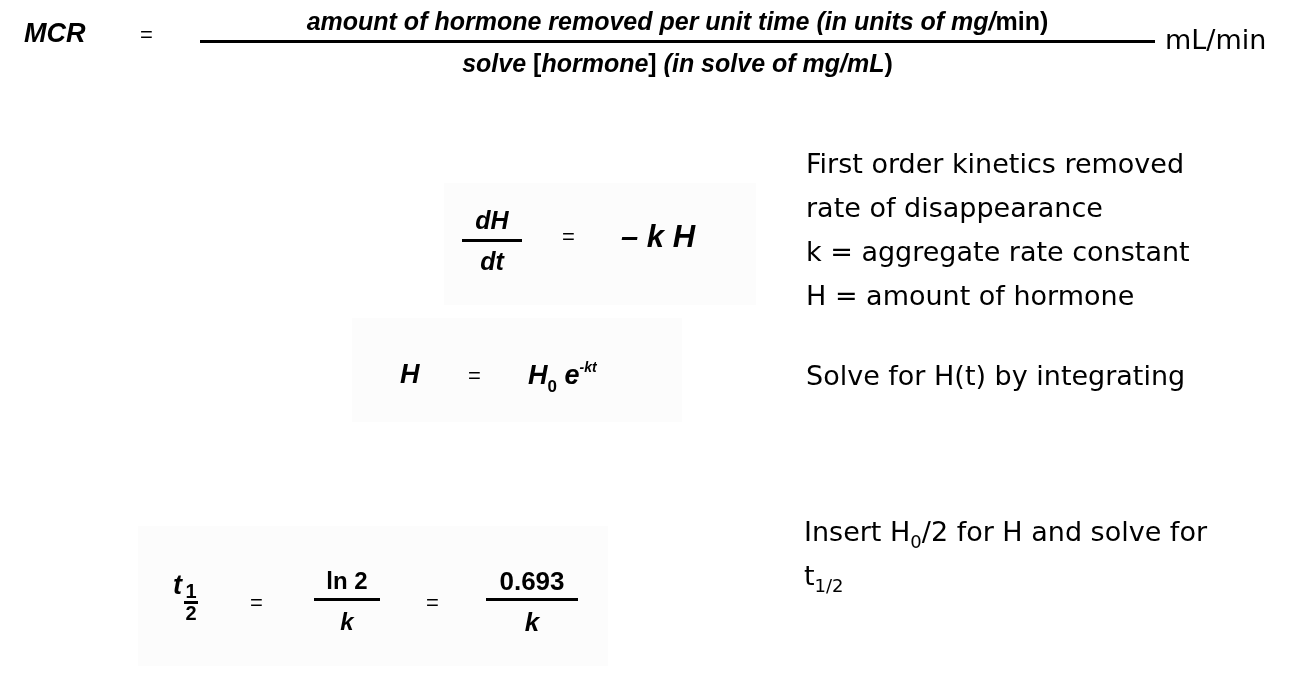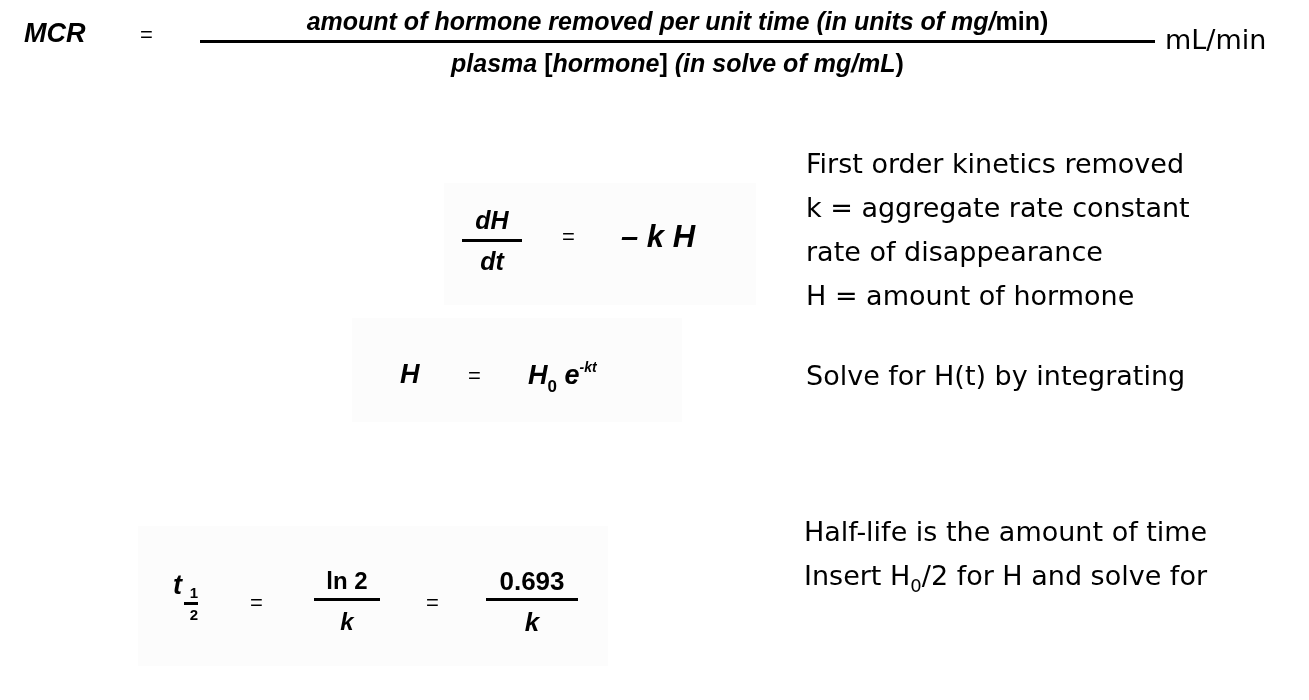--- a/index.html
+++ b/index.html
@@ -32,21 +32,21 @@
   #box-h { left:352px; top:318px; width:330px; height:104px; }
   #h-lhs { left:400px; top:359px; font-size:27px; }
   #h-eq { left:468px; top:363px; font-size:22px; font-weight:normal; }
   #h-rhs { left:528px; top:359px; font-size:27px; }
   #h-rhs sub { font-size:17px; font-style:normal; vertical-align:-8px; }
   #h-rhs sup { font-size:14px; vertical-align:12px; }
 
   
   #box-t { left:138px; top:526px; width:470px; height:140px; }
   #t-lhs { left:173px; top:570px; font-size:27px; }
-  #t-lhs .sfrac { display:inline-block; vertical-align:-26px; text-align:right; font-size:15px; font-style:normal; line-height:15px; margin-left:2px; }
+  #t-lhs .sfrac { display:inline-block; vertical-align:-26px; text-align:center; font-size:20px; font-style:normal; line-height:15px; margin-left:2px; }
   #t-lhs .sfrac .bar { height:3px; background:#000; width:14px; margin:2px auto; }
   #t-eq1 { left:250px; top:590px; font-size:22px; font-weight:normal; }
   #t-frac1 { left:314px; top:566px; width:66px; text-align:center; font-size:24px; }
   #t-eq2 { left:426px; top:590px; font-size:22px; font-weight:normal; }
   #t-frac2 { left:486px; top:566px; width:92px; text-align:center; font-size:26px; }
   .frac .num, .frac .den { display:block; line-height:30px; }
   .frac .bar { display:block; height:3px; background:#000; margin:2px 0 6px 0; }
 
   
   #kin-text { left:806px; top:142px; }
@@ -55,21 +55,21 @@
   .txtfont sub { font-size:18px; vertical-align:-7px; line-height:0; }
 </style>
 </head>
 <body>
 
 <div class="abs eqfont it" id="mcr-lhs">MCR</div>
 <div class="abs eqfont" id="mcr-eq">=</div>
 <div class="abs eqfont" id="mcr-frac">
   <span class="num"><span class="it">amount of hormone removed per unit time (in units of mg/</span><span class="up">min</span><span class="up">)</span></span>
   <span class="bar"></span>
-  <span class="den"><span class="it">plasma </span><span class="up">[</span><span class="it">hormone</span><span class="up">]</span><span class="it"> (in solve of mg/mL</span><span class="up">)</span></span>
+  <span class="den"><span class="it">solve </span><span class="up">[</span><span class="it">hormone</span><span class="up">]</span><span class="it"> (in solve of mg/mL</span><span class="up">)</span></span>
 </div>
 <div class="abs" id="mcr-unit">mL/min</div>
 
 <div class="abs eqbox" id="box-dhdt"></div>
 <div class="abs eqfont it frac" id="dhdt-frac">
   <span class="num">dH</span>
   <span class="bar"></span>
   <span class="den">dt</span>
 </div>
 <div class="abs eqfont" id="dhdt-eq">=</div>
@@ -90,21 +90,21 @@
 </div>
 <div class="abs eqfont" id="t-eq2">=</div>
 <div class="abs eqfont frac" id="t-frac2">
   <span class="num">0.693</span>
   <span class="bar"></span>
   <span class="den it">k</span>
 </div>
 
 <div class="abs txtfont" id="kin-text">
   <div>First order kinetics removed</div>
+  <div>rate of disappearance</div>
   <div>k = aggregate rate constant</div>
-  <div>rate of disappearance</div>
   <div>H = amount of hormone</div>
 </div>
 <div class="abs txtfont" id="solve-text">Solve for H(t) by integrating</div>
 <div class="abs txtfont" id="half-text">
-  <div>Half-life is the amount of time</div>
   <div><span>Insert H</span><sub>0</sub><span>/2 for H and solve for</span></div>
+  <div><span>t</span><sub>1/2</sub></div>
 </div>
 
 </body></html>

